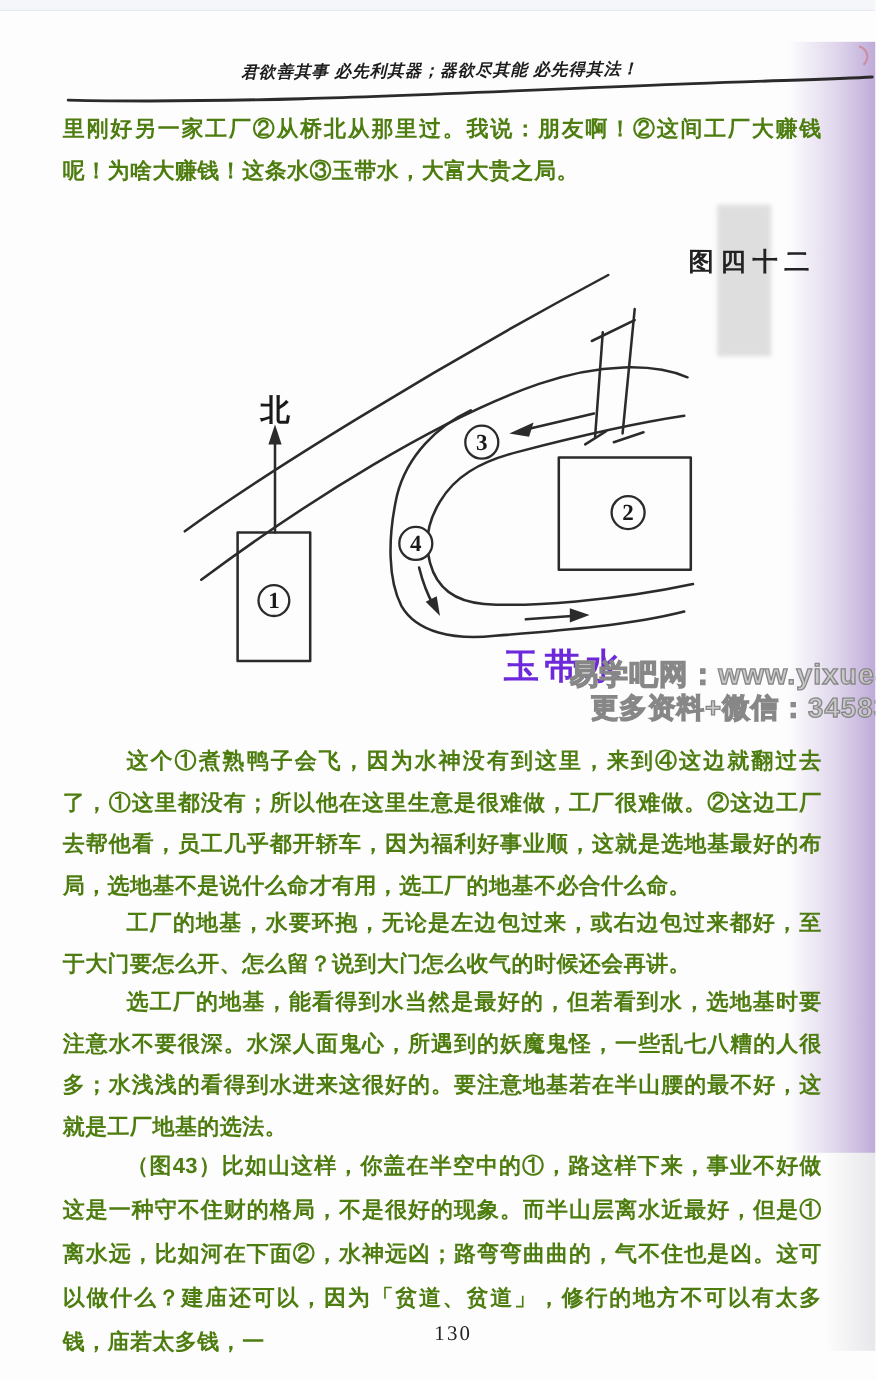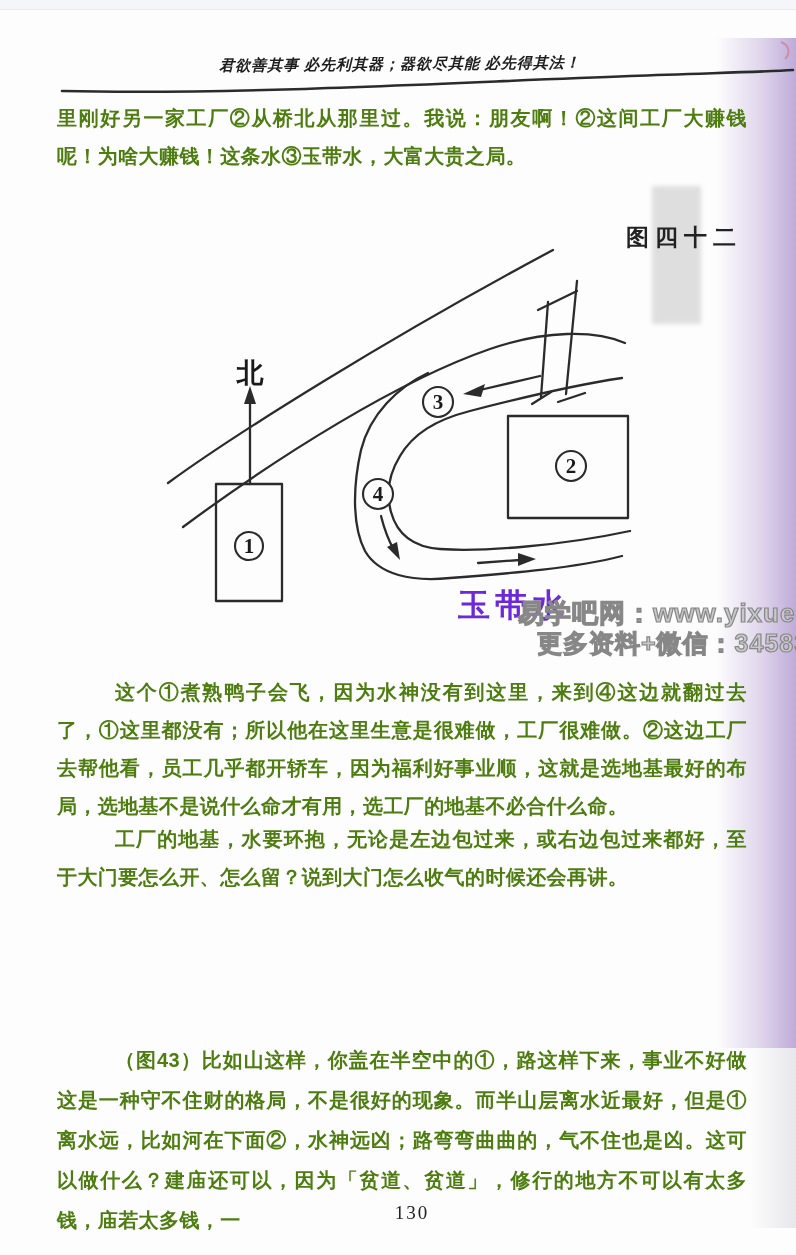--- a/index.html
+++ b/index.html
@@ -107,20 +107,21 @@
   <div class="right-shade-bottom"></div>
 
   <div class="header-motto">君欲善其事 必先利其器；器欲尽其能 必先得其法！</div>
 
   <div class="smudge"></div>
   <div class="fig-label">图四十二</div>
 
   <div class="para p1">里刚好另一家工厂②从桥北从那里过。我说：朋友啊！②这间工厂大赚钱呢！为啥大赚钱！这条水③玉带水，大富大贵之局。</div>
   <div class="para p3 indent">工厂的地基，水要环抱，无论是左边包过来，或右边包过来都好，至于大门要怎么开、怎么留？说到大门怎么收气的时候还会再讲。</div>
   <div class="para p2 indent">这个①煮熟鸭子会飞，因为水神没有到这里，来到④这边就翻过去了，①这里都没有；所以他在这里生意是很难做，工厂很难做。②这边工厂去帮他看，员工几乎都开轿车，因为福利好事业顺，这就是选地基最好的布局，选地基不是说什么命才有用，选工厂的地基不必合什么命。</div>
+  <div class="para p4 indent">选工厂的地基，能看得到水当然是最好的，但若看到水，选地基时要注意水不要很深。水深人面鬼心，所遇到的妖魔鬼怪，一些乱七八糟的人很多；水浅浅的看得到水进来这很好的。要注意地基若在半山腰的最不好，这就是工厂地基的选法。</div>
   <div class="para p5 indent">（图43）比如山这样，你盖在半空中的①，路这样下来，事业不好做这是一种守不住财的格局，不是很好的现象。而半山层离水近最好，但是①离水远，比如河在下面②，水神远凶；路弯弯曲曲的，气不住也是凶。这可以做什么？建庙还可以，因为「贫道、贫道」，修行的地方不可以有太多钱，庙若太多钱，一</div>
 
   <svg class="diagram-svg" viewBox="0 0 796 1255">
 
     <path class="ink-thick" d="M62,91 C240,95 440,83 630,76 C710,73 762,72 793,70"></path>
 
     <path d="M781,42 C789,45 791,53 785,59" stroke="#cf8090" stroke-width="2" fill="none" opacity="0.75"></path>
 
     <path class="ink" d="M168,483 C235,434 390,337 553,250"></path>
     <path class="ink" d="M183,527 C280,455 400,380 490,349 C545,330 595,330 625,343"></path>

